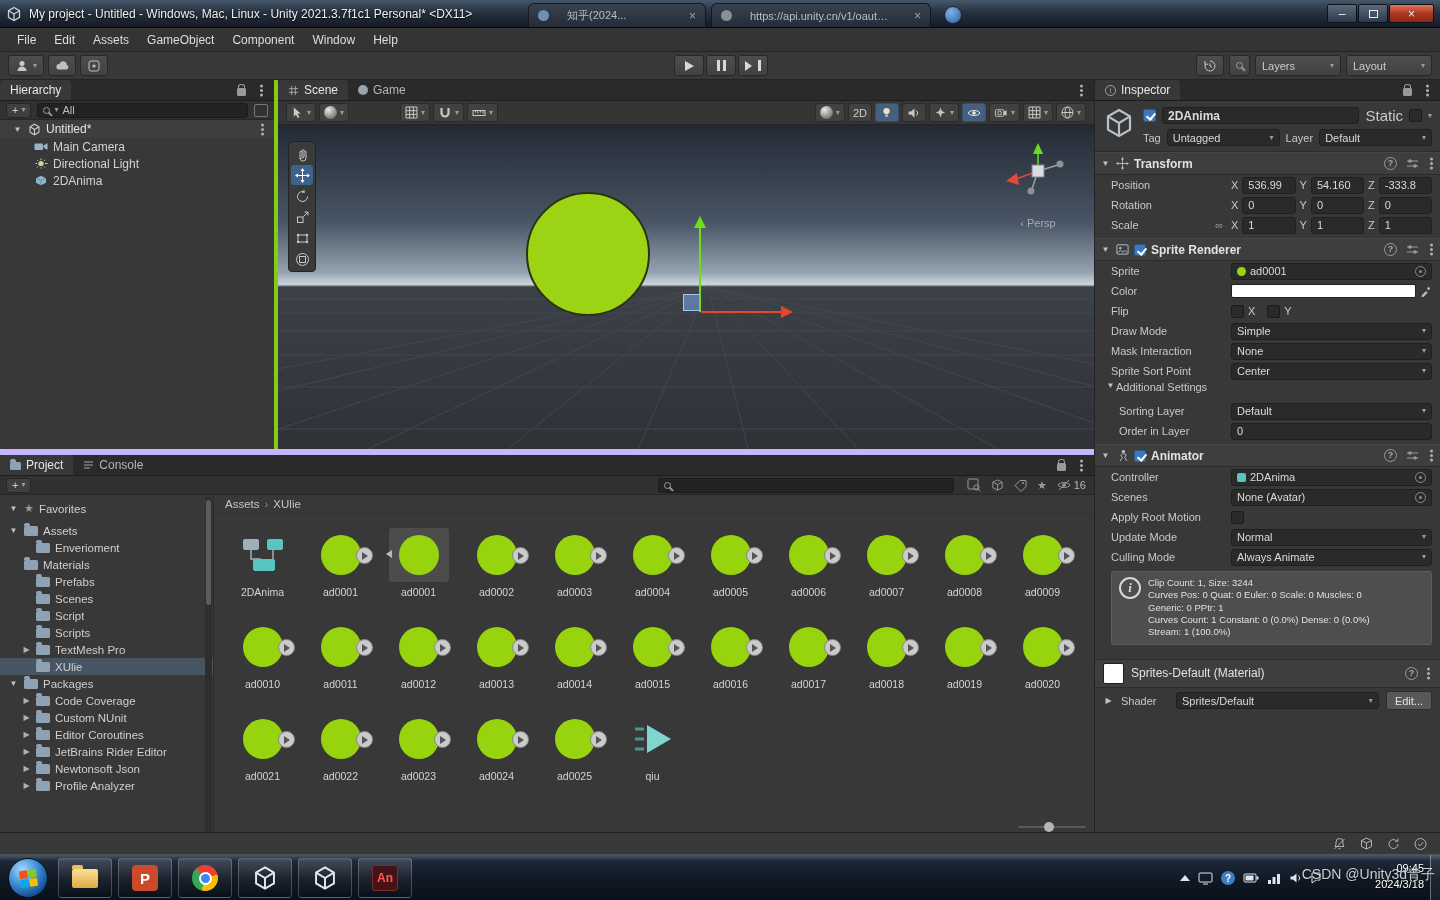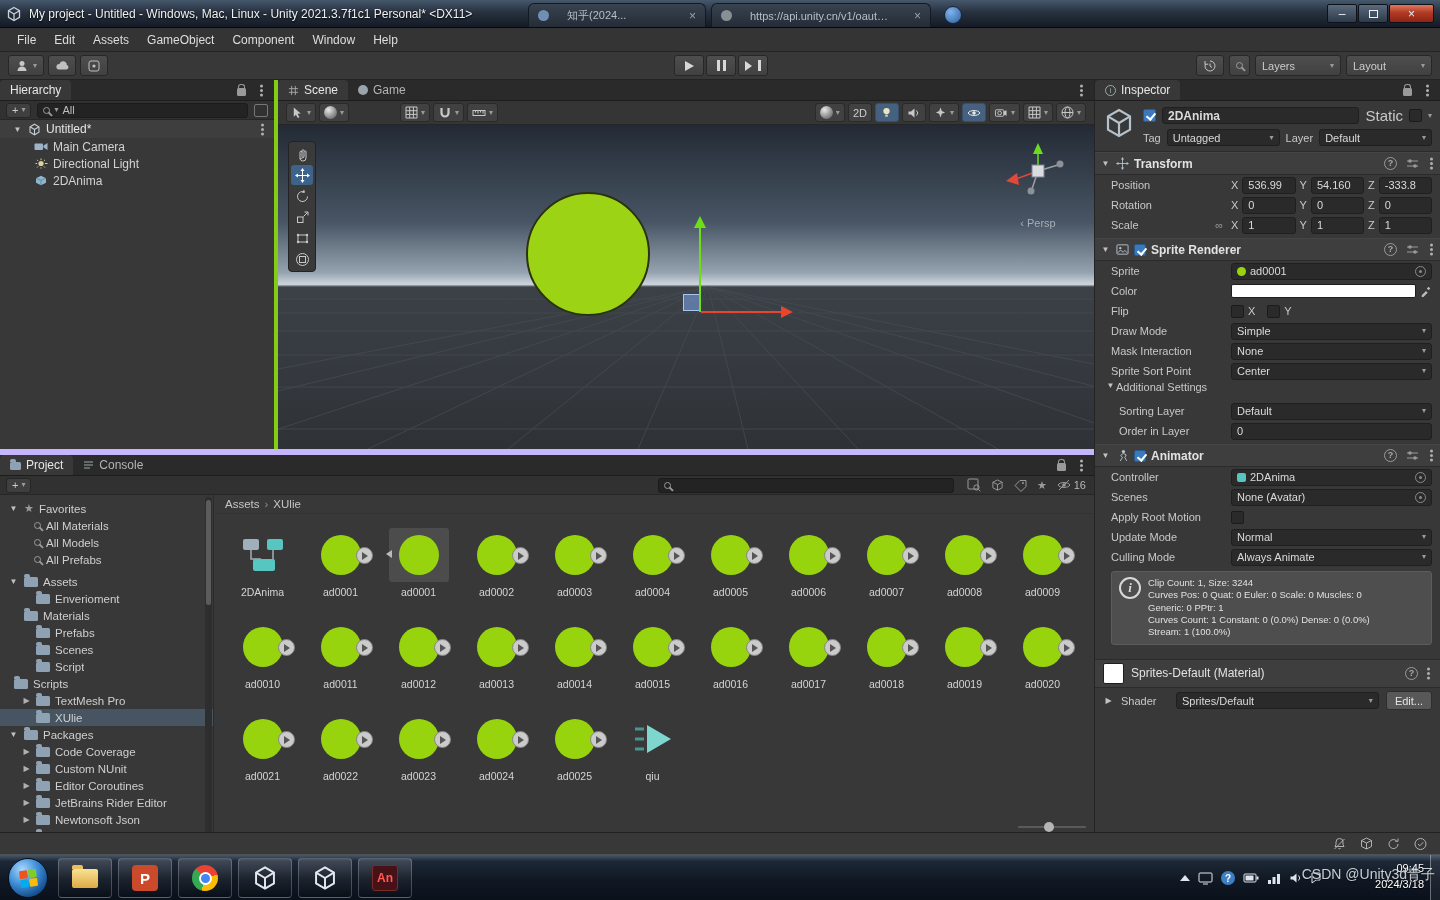--- a/index.html
+++ b/index.html
@@ -892,37 +892,20 @@
       </span>
     </div>
   </div>
 
   <div class="abs" style="left:0;top:40px;width:214px;height:343px;border-right:1px solid #2b2b2b;overflow:hidden;padding-top:5px">
     <div class="trow" style="padding-left:8px">
       <span class="fo">▼</span>
         <span class="star">★</span>
         <span>Favorites</span>
     </div>
-    <div>
-
-        <div class="trow" style="padding-left:34px">
-          <span class="mag"></span>
-          <span>All Materials</span>
-        </div>
-
-        <div class="trow" style="padding-left:34px">
-          <span class="mag"></span>
-          <span>All Models</span>
-        </div>
-
-        <div class="trow" style="padding-left:34px">
-          <span class="mag"></span>
-          <span>All Prefabs</span>
-        </div>
-      </div>
     <div style="height:5px"></div>
     <div class="trow" style="padding-left:8px">
       <span class="fo">▼</span>
         <span class="fold"></span>
         <span>Assets</span>
     </div>
     <div>
 
         <div class="trow" style="padding-left:22px">
           <span class="arr">▶</span>
@@ -947,21 +930,21 @@
           <span class="fold"></span>
           <span class="ellip">Scenes</span>
         </div>
 
         <div class="trow" style="padding-left:22px">
           <span class="arr">▶</span>
           <span class="fold"></span>
           <span class="ellip">Script</span>
         </div>
 
-        <div class="trow" style="">
+        <div class="trow" style="padding-left:22px">
           <span class="arr">▶</span>
           <span class="fold"></span>
           <span class="ellip">Scripts</span>
         </div>
 
         <div class="trow" style="padding-left:22px">
           <span class="arr showarrow">▶</span>
           <span class="fold"></span>
           <span class="ellip">TextMesh Pro</span>
         </div>

